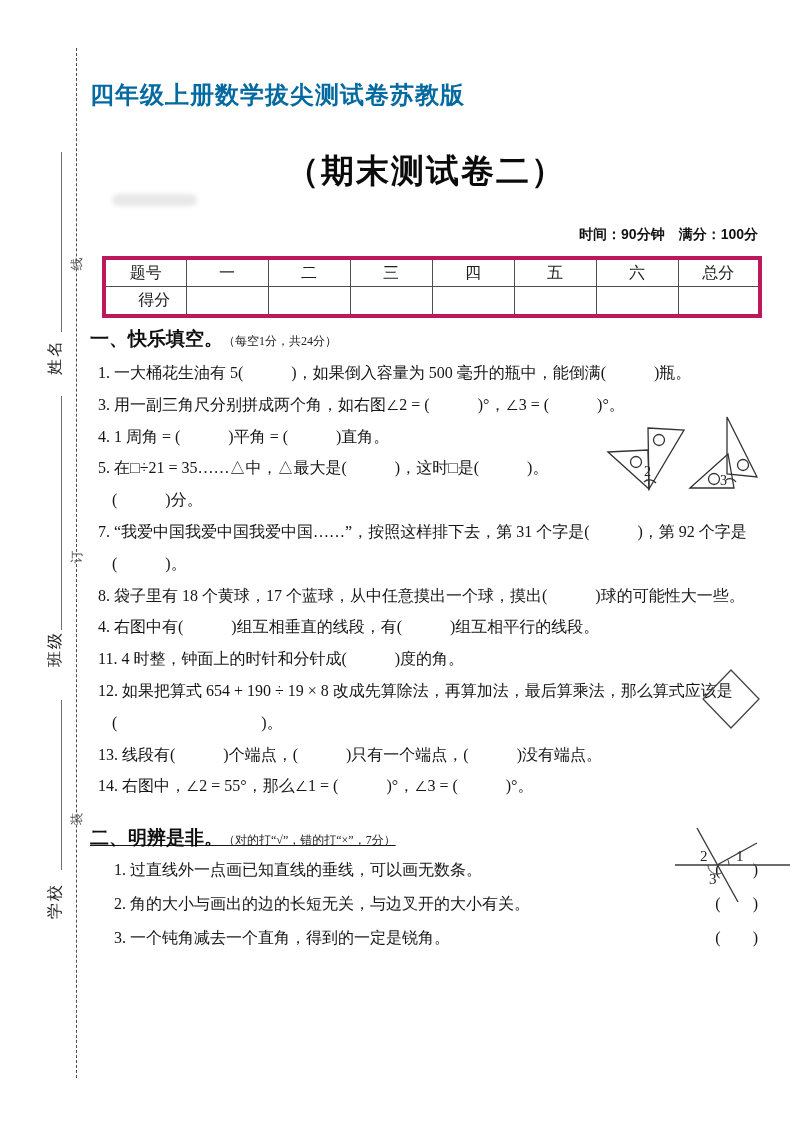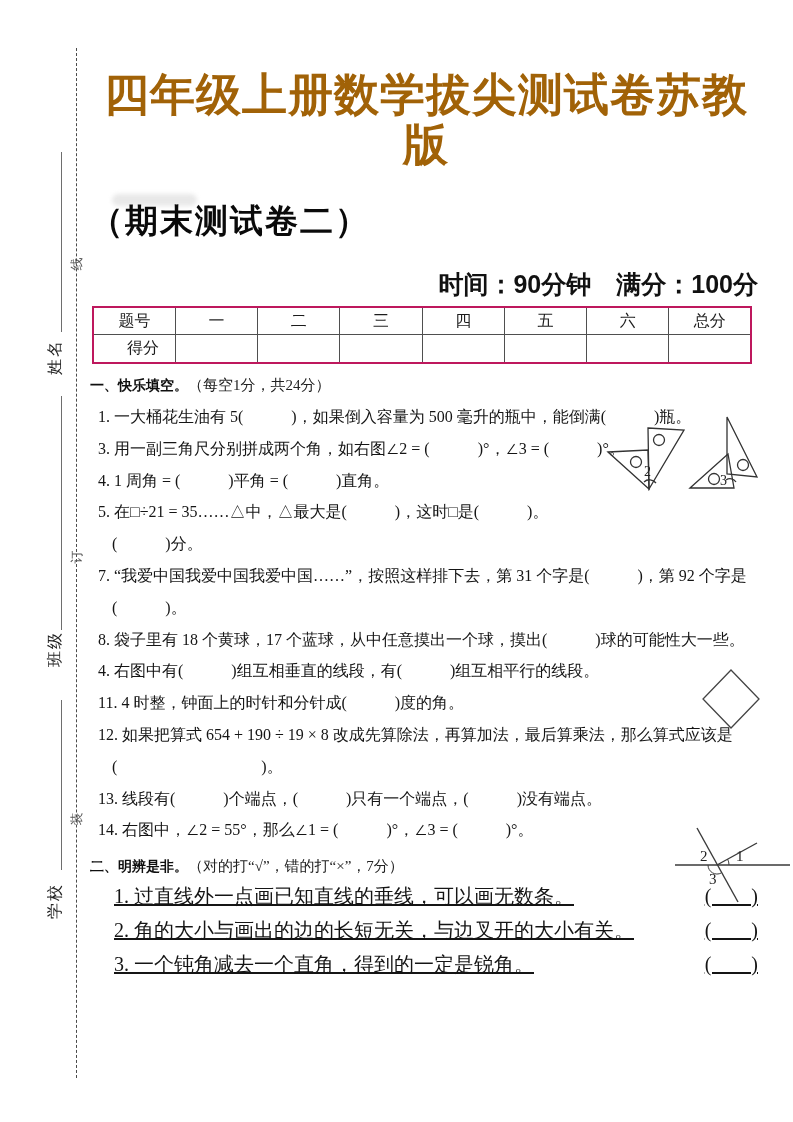--- a/index.html
+++ b/index.html
@@ -12,42 +12,42 @@
     border-left:1px dashed #4a4a4a;}
   .binding-char{position:absolute;left:68px;width:18px;height:18px;
     font-size:13px;color:#555;transform:rotate(-90deg);line-height:18px;text-align:center;}
   .field-line{position:absolute;left:61px;width:1px;background:#6e6e6e;}
   .field-label{position:absolute;left:33px;width:44px;height:20px;
     font-size:16px;color:#222;transform:rotate(-90deg);line-height:20px;
     text-align:center;letter-spacing:2px;}
   
   .main{position:absolute;left:90px;top:0;width:672px;}
   .title{margin:70px 0 0 0;font-family:"Liberation Sans",sans-serif;font-weight:bold;
-    font-size:45px;line-height:50px;text-align:center;letter-spacing:1px;color:#a16207;}
+    font-size:24px;line-height:50px;text-align:left;letter-spacing:1px;color:#0369a1;}
   .subtitle{margin:30px 0 0 0;font-family:"Liberation Sans",sans-serif;font-weight:bold;
-    font-size:33px;line-height:42px;text-align:left;letter-spacing:2px;color:#0a0a0a;}
+    font-size:33px;line-height:42px;text-align:center;letter-spacing:2px;color:#0a0a0a;}
   .meta{margin-top:30px;font-family:"Liberation Sans",sans-serif;font-weight:bold;
-    font-size:25px;line-height:24px;text-align:right;padding-right:4px;color:#111;}
+    font-size:14px;line-height:24px;text-align:right;padding-right:4px;color:#111;}
   
-  table.score{margin-top:10px;margin-left:2px;width:660px;border-collapse:collapse;
-    table-layout:fixed;border:2px solid #be185d;}
+  table.score{margin-top:10px;margin-left:12px;width:660px;border-collapse:collapse;
+    table-layout:fixed;border:4px solid #be185d;}
   table.score td{border:1px solid #4f4f4f;height:26px;text-align:center;
     font-size:16px;color:#1c1c1c;padding:0;}
   table.score tr.score-row td{height:27px;padding-left:17px;}
   
   .sec-heading{margin-top:9px;line-height:24px;white-space:nowrap;}
-  .sec-heading .h-main{font-family:"Liberation Sans",sans-serif;font-weight:bold;font-size:14px;color:#0f0f0f;}
-  .sec-heading .h-note{font-size:15px;color:#222;}
-  .sec2{margin-top:8px;}
+  .sec-heading .h-main{font-family:"Liberation Sans",sans-serif;font-weight:bold;font-size:19px;color:#0f0f0f;}
+  .sec-heading .h-note{font-size:12px;color:#222;}
+  .sec2{margin-top:24px;text-decoration:underline;}
   .questions{margin-top:4px;}
   .q-line{line-height:31.8px;font-size:16px;white-space:nowrap;padding-left:8px;color:#151515;}
   .q-line.cont{padding-left:22px;}
   .tf-list{margin-top:1px;}
   .tf-row{display:flex;justify-content:space-between;line-height:34px;
-    font-size:20px;padding-left:24px;white-space:nowrap;color:#151515;text-decoration:underline;}
+    font-size:16px;padding-left:24px;white-space:nowrap;color:#151515;}
   .tf-answer{padding-right:4px;}
   
   .fig{position:absolute;}
   .fig svg{display:block;}
   .smudge{position:absolute;left:112px;top:194px;width:85px;height:12px;
     background:#bfbfbf;opacity:.35;border-radius:6px;filter:blur(2px);}
 </style>
 </head>
 <body>
 

